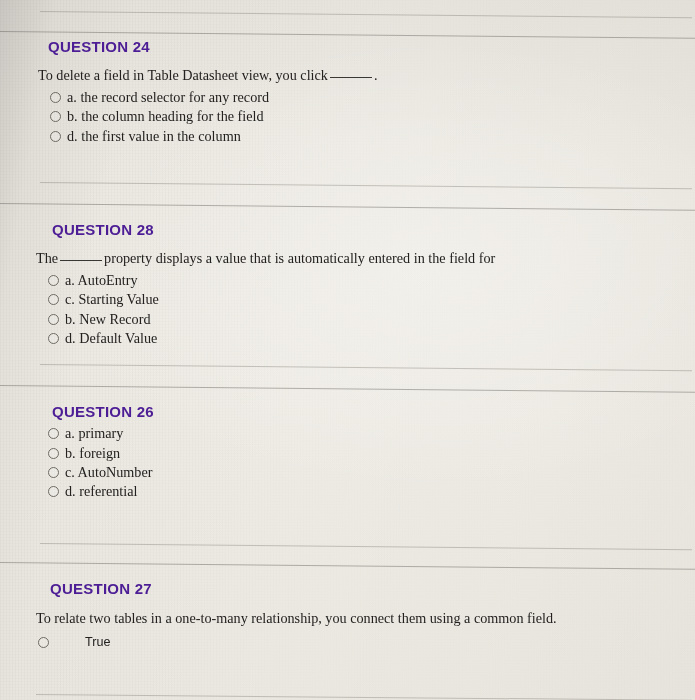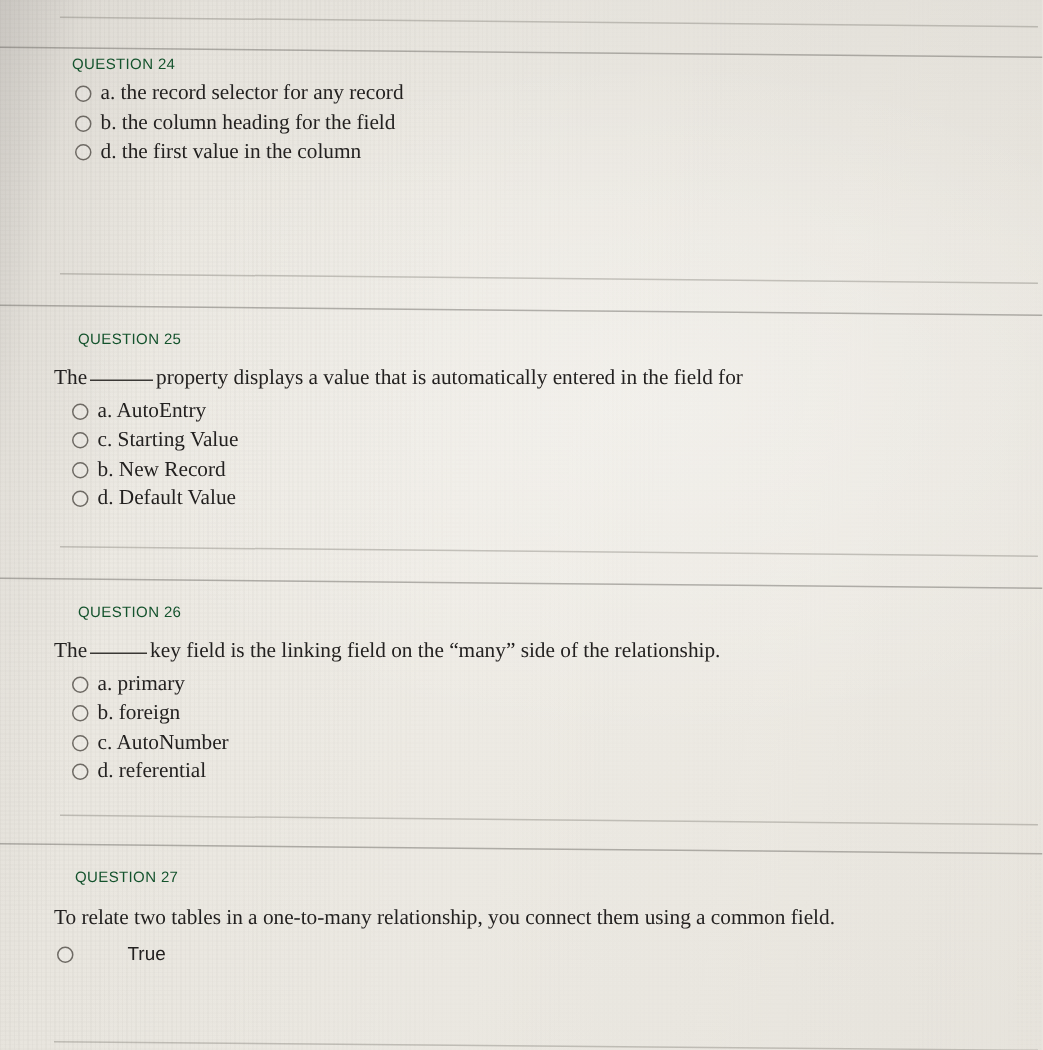--- a/index.html
+++ b/index.html
@@ -78,24 +78,24 @@
   }
   .rule.faint { background: rgba(120,117,110,0.38); }
   .rule.full  { background: rgba(88,85,80,0.42); }
 
   .q-block {
     position: absolute;
   }
 
   .q-heading {
     font-family: "Liberation Sans", sans-serif;
-    font-weight: normal;
-    font-size: 10px;
+    font-weight: bold;
+    font-size: 15px;
     letter-spacing: 0.25px;
-    color: #14532d;
+    color: #4c1d95;
     white-space: nowrap;
   }
 
   .q-text {
     font-family: "Liberation Serif", serif;
     font-size: 14.2px;
     color: #232120;
     white-space: nowrap;
     line-height: 1.1;
   }
@@ -180,41 +180,42 @@
 <div class="grain"></div>
 <div class="sheen"></div>
 
 <div class="content">
 
   <div class="rule faint" id="rule-top-faint"></div>
   <div class="rule full" id="rule-top-full"></div>
 
   <div class="q-block" id="q24">
     <div class="q-heading">QUESTION 24</div>
+    <div class="q-text"><span>To delete a field in Table Datasheet view, you click</span><span class="blank"></span><span>.</span></div>
     <ul class="options">
       <li class="option">
         <span class="radio"></span>
         <span class="option-label">a. the record selector for any record</span>
       </li>
       <li class="option">
         <span class="radio"></span>
         <span class="option-label">b. the column heading for the field</span>
       </li>
       <li class="option">
         <span class="radio"></span>
         <span class="option-label">d. the first value in the column</span>
       </li>
     </ul>
   </div>
 
   <div class="rule faint" id="rule-24-faint"></div>
   <div class="rule full" id="rule-24-full"></div>
 
   <div class="q-block" id="q25">
-    <div class="q-heading">QUESTION 25</div>
+    <div class="q-heading">QUESTION 28</div>
     <div class="q-text"><span>The</span><span class="blank"></span><span>property displays a value that is automatically entered in the field for</span></div>
     <ul class="options">
       <li class="option">
         <span class="radio"></span>
         <span class="option-label">a. AutoEntry</span>
       </li>
       <li class="option">
         <span class="radio"></span>
         <span class="option-label">c. Starting Value</span>
       </li>
@@ -227,21 +228,20 @@
         <span class="option-label">d. Default Value</span>
       </li>
     </ul>
   </div>
 
   <div class="rule faint" id="rule-25-faint"></div>
   <div class="rule full" id="rule-25-full"></div>
 
   <div class="q-block" id="q26">
     <div class="q-heading">QUESTION 26</div>
-    <div class="q-text"><span>The</span><span class="blank short"></span><span>key field is the linking field on the “many” side of the relationship.</span></div>
     <ul class="options">
       <li class="option">
         <span class="radio"></span>
         <span class="option-label">a. primary</span>
       </li>
       <li class="option">
         <span class="radio"></span>
         <span class="option-label">b. foreign</span>
       </li>
       <li class="option">

